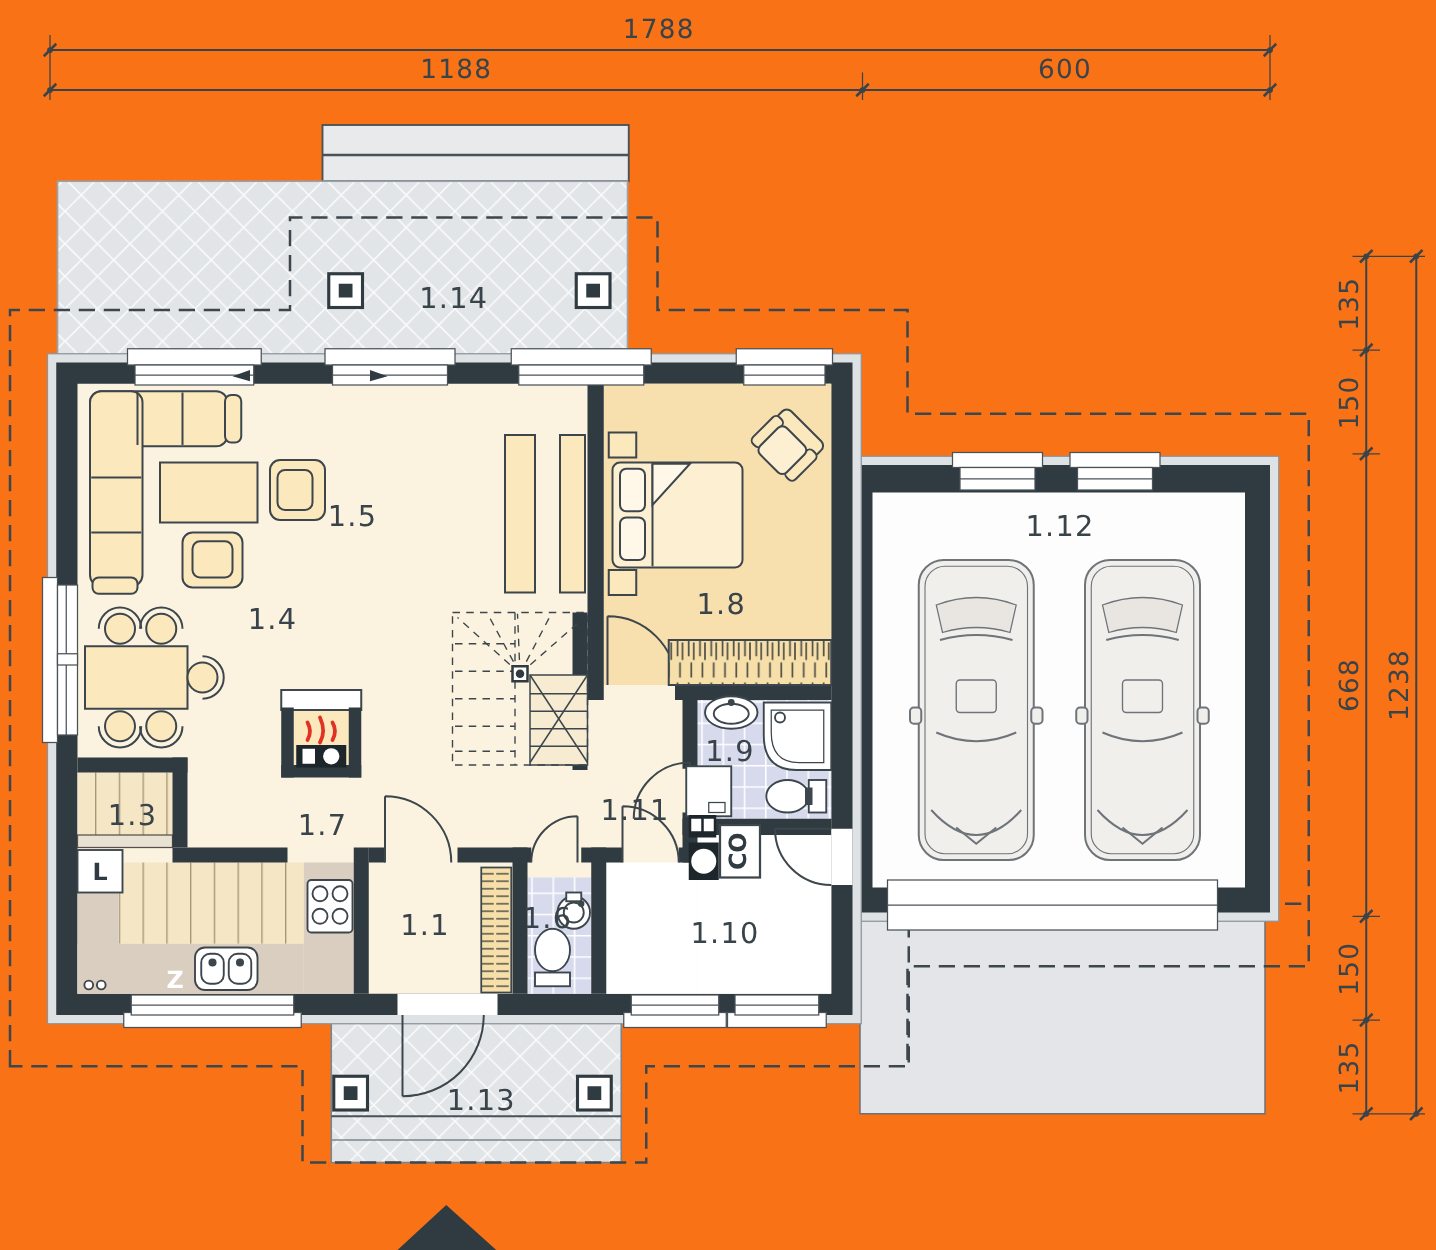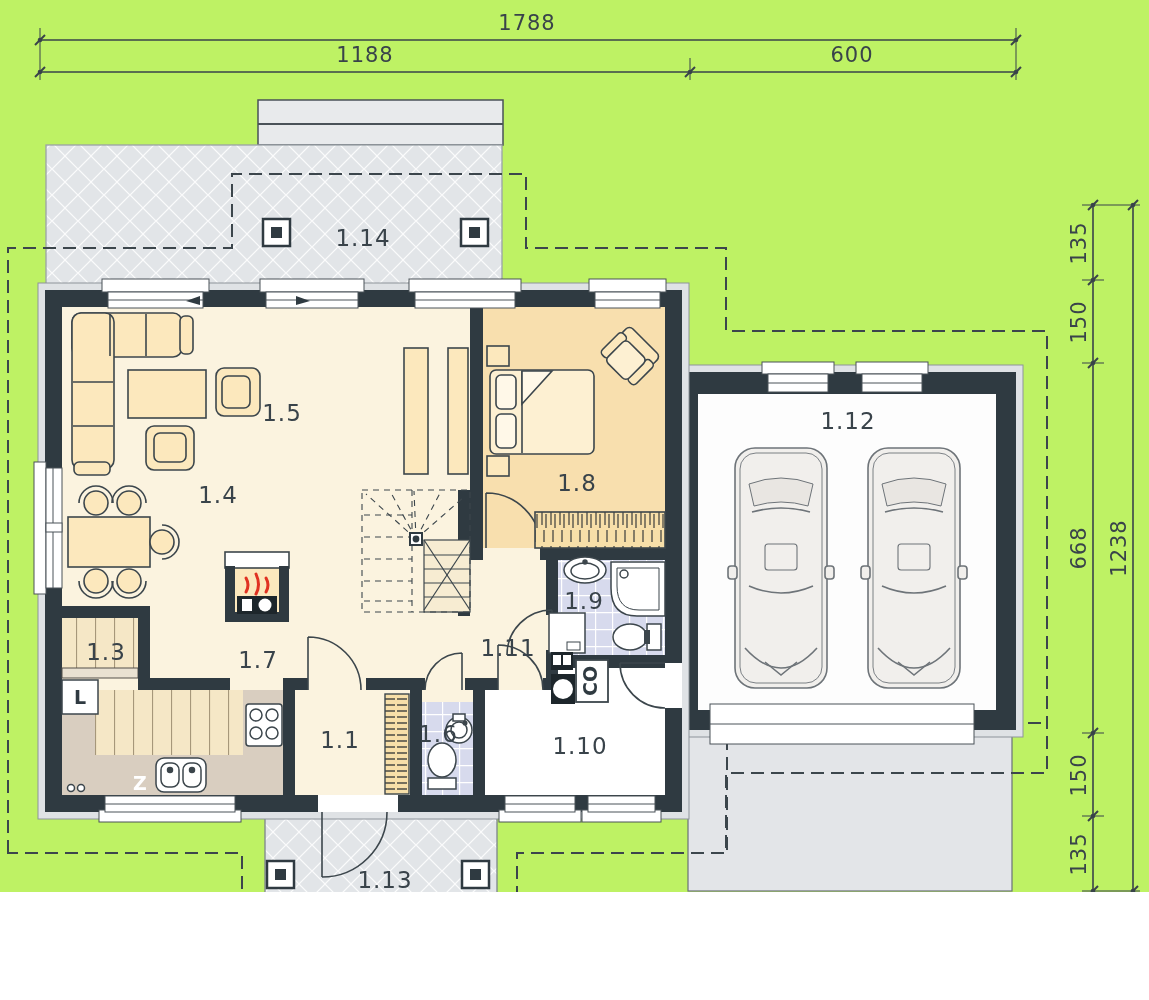--- a/index.html
+++ b/index.html
@@ -1,16 +1,16 @@
 <!DOCTYPE html>
 <html><head>
 <meta charset="utf-8">
 <style>
   html,body{margin:0;padding:0;background:#fff}
-  .canvas{position:relative;width:1149px;height:892px;background:#bef264;
+  .canvas{position:relative;width:1149px;height:1000px;background:#f97316;
           font-family:"DejaVu Sans", sans-serif;overflow:hidden}
   svg{position:absolute;left:0;top:0}
   text{font-family:"DejaVu Sans", sans-serif}
   .lbl{font-size:23px;fill:#39434a;letter-spacing:1px}
   .dim{font-size:21px;fill:#39434a;letter-spacing:1px}
   .apl{font-size:19px;font-weight:bold;fill:#2f3a41}
   .aplw{font-size:19px;font-weight:bold;fill:#ffffff}
 </style>
 </head>
 <body>

